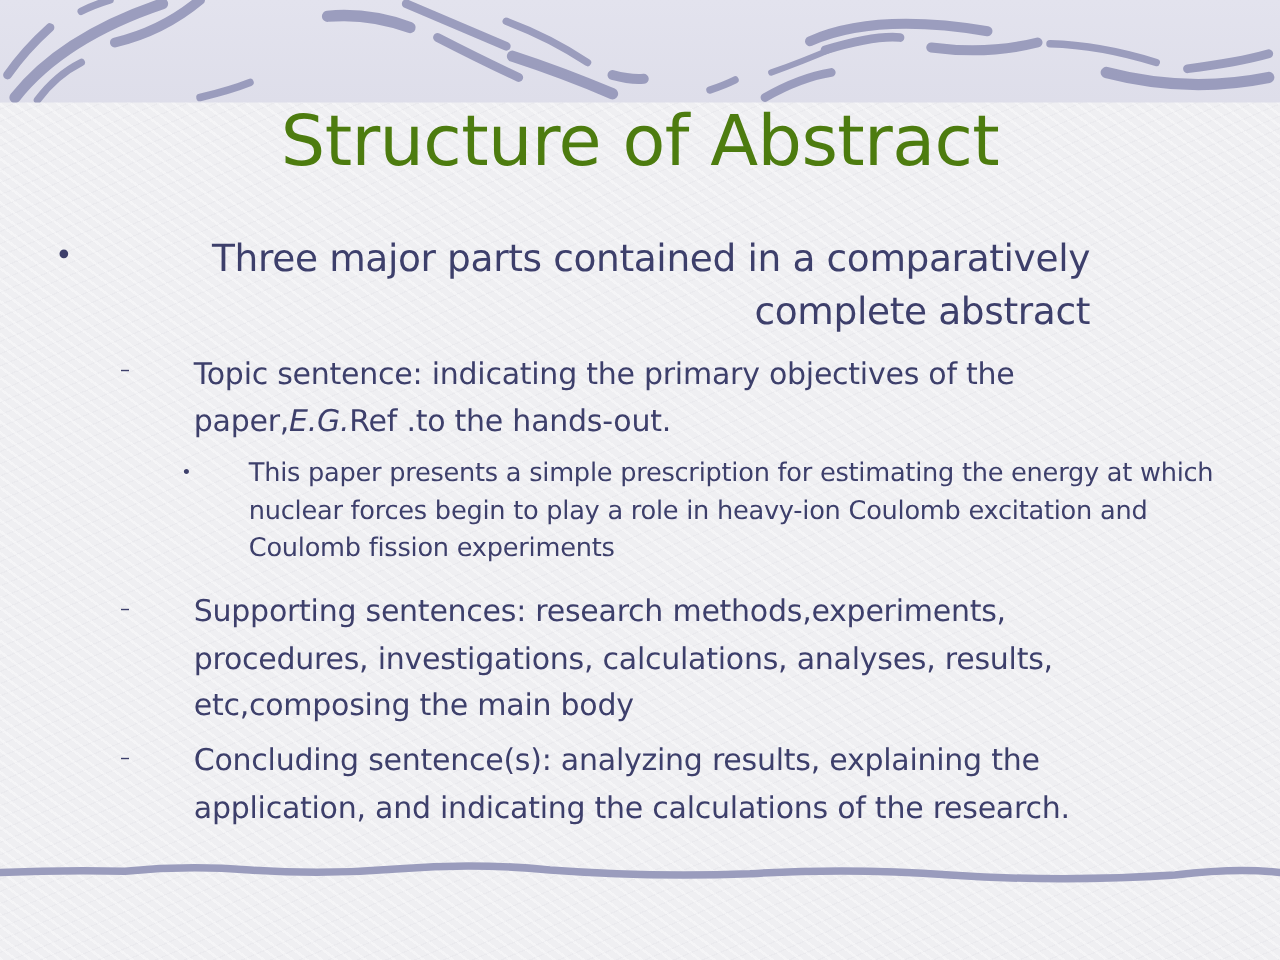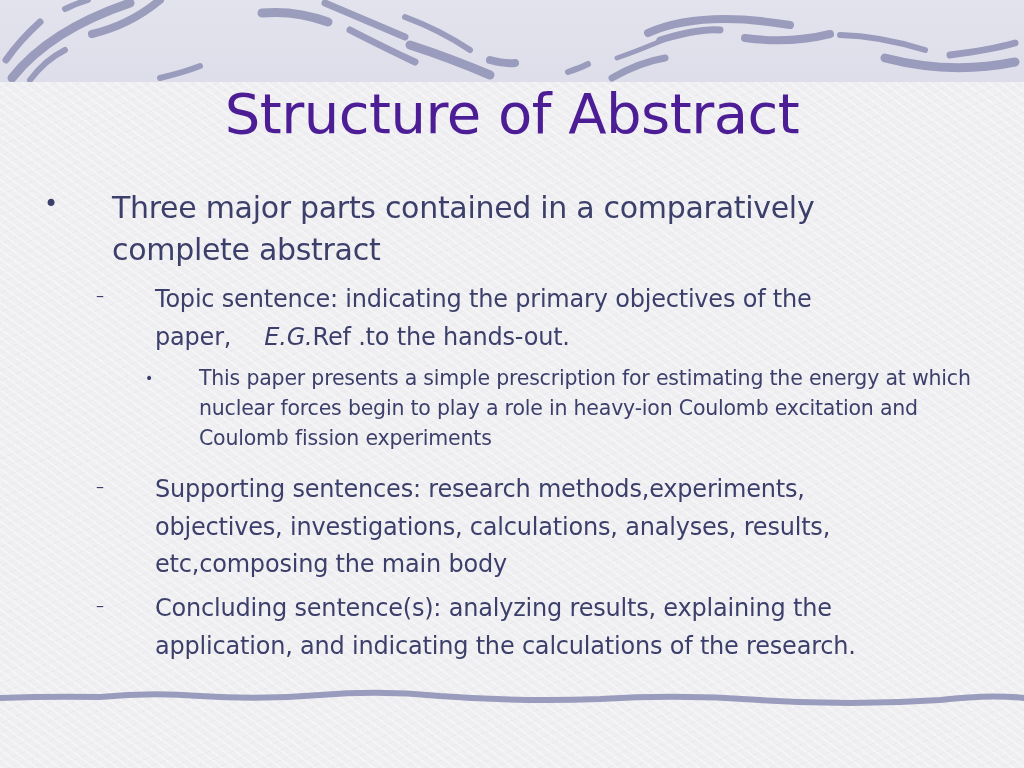--- a/index.html
+++ b/index.html
@@ -16,32 +16,32 @@
       #efeff2;
   }
   .header-band {
     position: absolute; left: 0; top: 0; width: 1024px; height: 82px;
     background: linear-gradient(#e3e3ee, #dedeea);
   }
   .header-band svg, .footer-line svg { position: absolute; left: 0; top: 0; }
   .footer-line { position: absolute; left: 0; top: 680px; width: 1024px; height: 40px; }
   .title {
     position: absolute; left: 0; width: 1024px; top: 78px;
-    text-align: center; color: #4c1d95;
+    text-align: center; color: #4d7c0f;
     font-size: 56px; line-height: 72px; letter-spacing: -0.5px;
   }
   .item { position: absolute; color: #3d3f6b; }
   .l1 { left: 112px; width: 760px; font-size: 30px; line-height: 42px; letter-spacing: -0.3px; }
   .l2 { left: 155px; width: 780px; font-size: 24px; line-height: 37.5px; letter-spacing: -0.2px; }
   .l3 { left: 199px; width: 780px; font-size: 20.5px; line-height: 30px; letter-spacing: -0.2px; }
   .marker { position: absolute; color: #3d3f6b; }
   .m1 { left: 44px; font-size: 24px; }
   .m2 { left: 96px; font-size: 16px; }
   .m3 { left: 145px; font-size: 14px; }
-  em { font-style: italic; margin-left: 33px; }
+  em { font-style: italic; }
 </style>
 </head>
 <body>
 
 <div class="paper"></div>
 
 <div class="header-band">
   <svg width="1024" height="82">
     <g fill="none" stroke="#8f91b5" stroke-linecap="round" opacity="0.85">
       <path d="M6 60 Q20 40 40 22" stroke-width="7"></path>
@@ -65,30 +65,30 @@
       <path d="M885 58 Q950 75 1015 62" stroke-width="9"></path>
       <path d="M950 55 Q990 50 1015 43" stroke-width="7"></path>
       <path d="M160 78 Q185 72 200 66" stroke-width="6"></path>
     </g>
   </svg>
 </div>
 
 <div class="title">Structure of Abstract</div>
 
 <span class="marker m1" style="top:190px;">•</span>
-<div class="item l1" style="top:187px;">Three major parts contained in a comparatively complete abstract</div>
+<div class="item l1" style="top:187px;text-align:right;">Three major parts contained in a comparatively complete abstract</div>
 
 <span class="marker m2" style="top:286px;">–</span>
 <div class="item l2" style="top:281px;"><span>Topic sentence: indicating the primary objectives of the paper,</span><em>E.G.</em><span>Ref .to the hands-out.</span></div>
 
 <span class="marker m3" style="top:370px;">•</span>
 <div class="item l3" style="top:363px;">This paper presents a simple prescription for estimating the energy at which nuclear forces begin to play a role in heavy-ion Coulomb excitation and Coulomb fission experiments</div>
 
 <span class="marker m2" style="top:477px;">–</span>
-<div class="item l2" style="top:471px;">Supporting sentences: research methods,experiments, objectives, investigations, calculations, analyses, results, etc,composing the main body</div>
+<div class="item l2" style="top:471px;">Supporting sentences: research methods,experiments, procedures, investigations, calculations, analyses, results, etc,composing the main body</div>
 
 <span class="marker m2" style="top:596px;">–</span>
 <div class="item l2" style="top:590px;">Concluding sentence(s): analyzing  results, explaining the application, and indicating the calculations of the research.</div>
 
 <div class="footer-line">
   <svg width="1024" height="40">
     <path d="M0 18 Q50 16 100 17 Q150 12 200 16 Q260 20 320 15 Q380 10 440 16 Q520 22 600 19 Q680 14 760 20 Q850 26 940 20 Q990 14 1024 18" fill="none" stroke="#9a9cbd" stroke-width="6" stroke-linecap="round"></path>
   </svg>
 </div>
 

